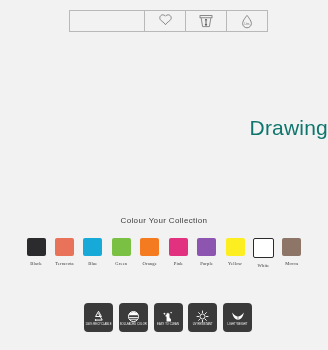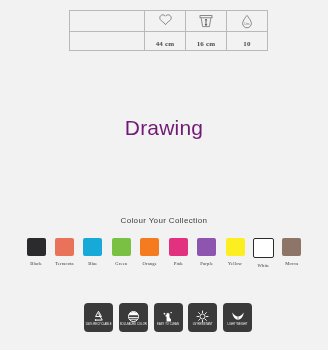--- a/index.html
+++ b/index.html
@@ -47,23 +47,23 @@
     letter-spacing: .2px;
   }
   .icon-cell svg { display: block; margin: 0 auto; }
 
   
   .drawing-title {
     position: absolute;
     top: 116px;
     left: 0;
     width: 100%;
-    text-align: center;
+    text-align: right;
     font-size: 21px;
-    color: #701a75;
+    color: #0f766e;
     font-family: "Liberation Sans", sans-serif;
     font-weight: 400;
     letter-spacing: .2px;
   }
 
   
   .colour-heading {
     position: absolute;
     top: 216px;
     left: 0;
@@ -171,34 +171,20 @@
       </td>
       <td class="col-val icon-cell">
         <span>
           <svg width="14" height="15" viewBox="0 0 14 15">
             <path d="M7 1.4 C7 1.4 2.6 6.6 2.6 9.4 a4.4 4.4 0 0 0 8.8 0 C11.4 6.6 7 1.4 7 1.4 z" fill="none" stroke="#6f6f6f" stroke-width="0.8"></path>
             <text x="7" y="11.2" font-size="3" fill="#6f6f6f" text-anchor="middle" font-family="Liberation Sans, sans-serif">Ltrs</text>
           </svg>
         </span>
       </td>
     </tr>
-    <tr class="row-vals">
-      <td class="col-name">
-        <span class="val-text"></span>
-      </td>
-      <td class="col-val">
-        <span class="val-text">44 cm</span>
-      </td>
-      <td class="col-val">
-        <span class="val-text">16 cm</span>
-      </td>
-      <td class="col-val">
-        <span class="val-text">10</span>
-      </td>
-    </tr>
   </tbody>
     </table>
 </div>
 
 <div class="drawing-title">Drawing</div>
 
 <div class="colour-heading">Colour Your Collection</div>
 
 <div class="swatch-row" id="swatch-row">
 

